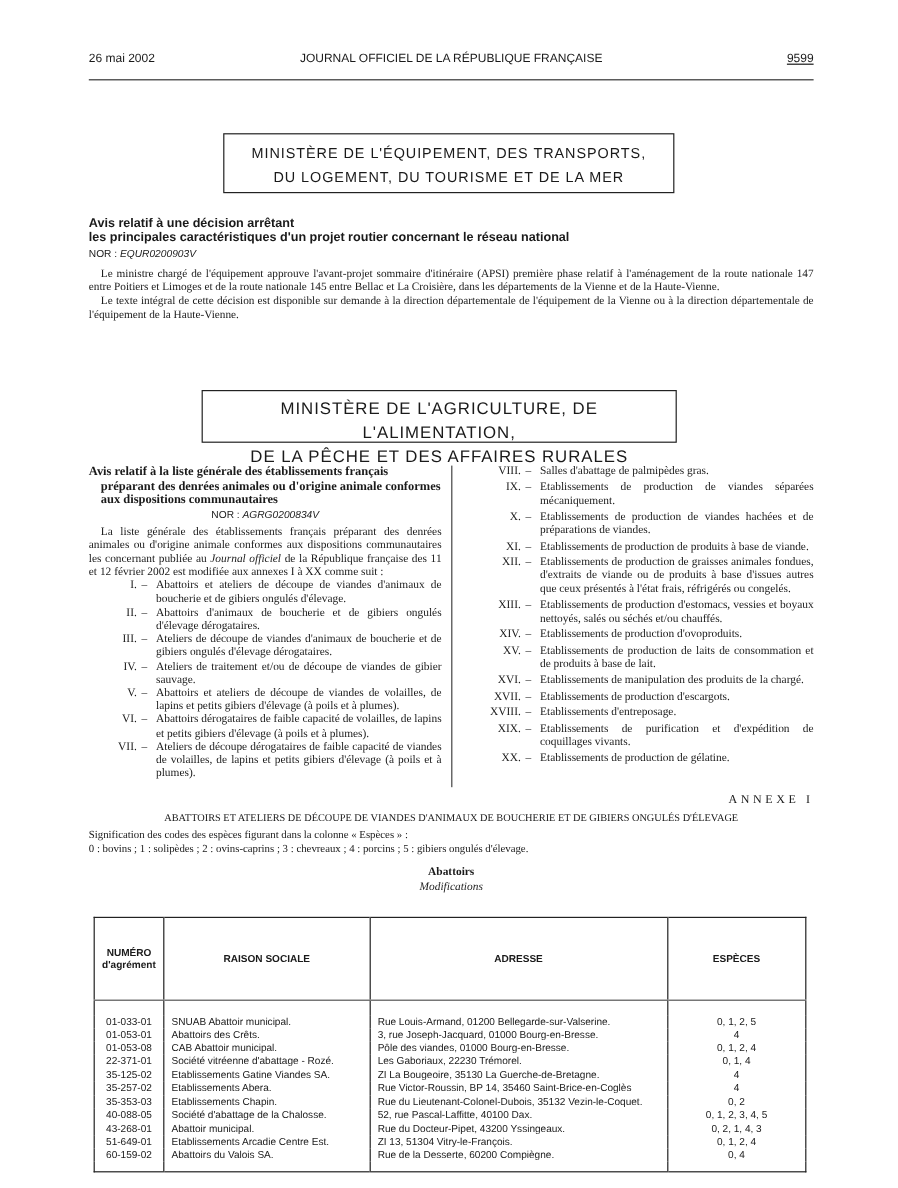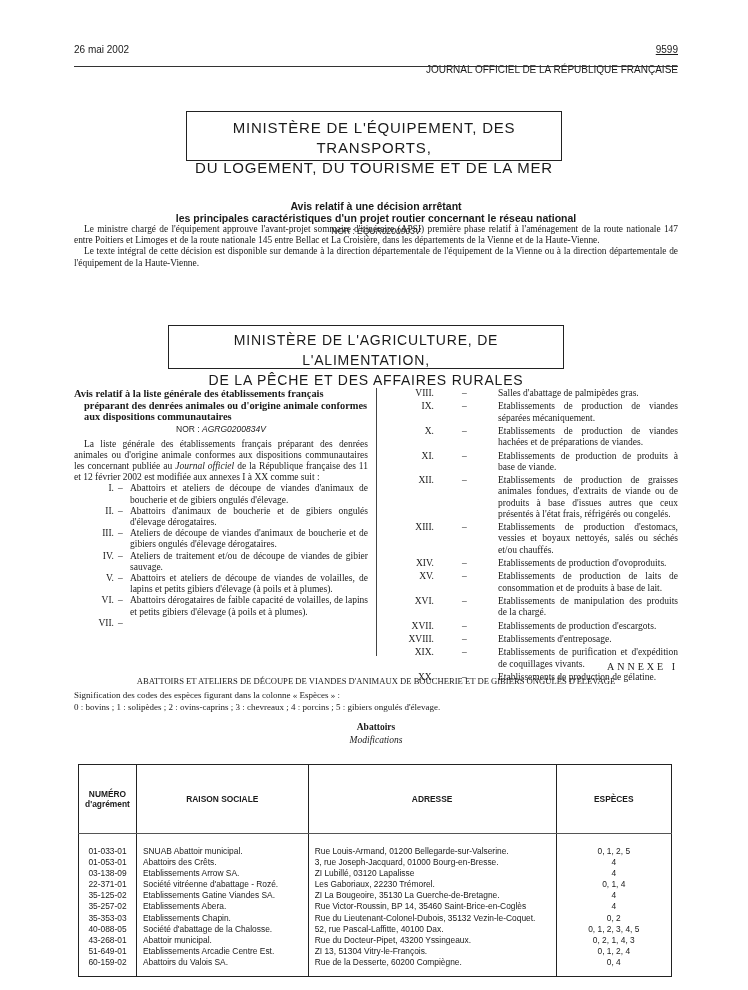--- a/index.html
+++ b/index.html
@@ -3,47 +3,47 @@
 <meta charset="utf-8">
 <style>
   html, body { margin: 0; padding: 0; background: #ffffff; }
   body { width: 748px; height: 990px; position: relative; overflow: hidden; color: #1a1a1a; }
   .sans { font-family: "Liberation Sans", "DejaVu Sans", sans-serif; }
   .serif { font-family: "Liberation Serif", "DejaVu Serif", serif; }
 
   .running-head { position: absolute; top: 44px; left: 74px; width: 604px; height: 16px; font-size: 10px; }
   .running-head span { position: absolute; top: 0; }
   .rh-date { left: 0; }
-  .rh-title { left: 0; right: 0; text-align: right; margin-top: 20px; }
+  .rh-title { left: 0; right: 0; text-align: center; }
   .rh-page { right: 0; text-decoration: underline; }
   .rh-rule { position: absolute; top: 66px; left: 74px; width: 604px; border-top: 1.5px solid #333; }
 
-  .ministry-box { position: absolute; border: 1.4px solid #222; text-align: center; font-size: 15px; letter-spacing: 0.8px; line-height: 20px; padding-top: 6px; box-sizing: border-box; }
+  .ministry-box { position: absolute; border: 1.4px solid #222; text-align: center; font-size: 12px; letter-spacing: 0.8px; line-height: 20px; padding-top: 6px; box-sizing: border-box; }
   .mbox1 { top: 111px; left: 186px; width: 376px; height: 50px; }
   .mbox2 { top: 325px; left: 168px; width: 396px; height: 44px; padding-top: 4px; font-size: 14px; }
 
-  .notice1-title { position: absolute; top: 180px; left: 74px; width: 604px; text-align: center; font-weight: bold; font-size: 10.5px; line-height: 12px; margin-top: 20px; }
+  .notice1-title { position: absolute; top: 180px; left: 74px; width: 604px; font-weight: bold; font-size: 10.5px; line-height: 12px; }
   .nor { font-size: 8.5px; font-weight: normal; line-height: 14px; }
   .nor i { font-style: italic; }
   .notice1-body { position: absolute; top: 224px; left: 74px; width: 604px; font-size: 9.4px; line-height: 11.2px; text-align: justify; }
   .notice1-body p { margin: 0; text-indent: 10px; }
 
   .col-left { position: absolute; top: 388px; left: 74px; width: 294px; }
   .col-right { position: absolute; top: 388px; left: 386px; width: 292px; }
   .col-divider { position: absolute; top: 388px; left: 376px; height: 268px; border-left: 1px solid #444; }
 
   .n2-title { font-weight: bold; font-size: 10.4px; line-height: 11.5px; padding-left: 10px; text-indent: -10px; font-family: Liberation Serif, serif; }
   .n2-nor { text-align: center; font-size: 8.5px; line-height: 13px; }
   .n2-intro { font-size: 9.5px; line-height: 11.2px; text-align: justify; margin: 3px 0 0 0; text-indent: 10px; }
   .list-item { display: flex; font-size: 9.5px; line-height: 11.2px; }
   .li-num { width: 34px; text-align: right; flex: none; padding-right: 4px; }
   .li-dash { width: 12px; flex: none; }
   .li-text { flex: 1; text-align: justify; }
   .col-left .li-num { width: 40px; }
-  .col-right .list-item { margin-bottom: 2.2px; gap: 24px; }
+  .col-right .list-item { margin-bottom: 2.2px; }
   .col-right .li-num { width: 48px; }
 
   .annex { position: absolute; top: 660px; left: 74px; width: 604px; }
   .annex-title { text-align: right; font-size: 10px; letter-spacing: 3px; line-height: 14px; }
   .annex-sub { text-align: center; font-size: 8.6px; line-height: 14px; }
   .annex-legend { font-size: 9px; line-height: 11.5px; margin-top: 2px; }
   .abattoirs-title { text-align: center; font-weight: bold; font-size: 9.5px; margin-top: 8px; line-height: 12px; }
   .modif { text-align: center; font-style: italic; font-size: 9.5px; line-height: 14px; }
 
   .tbl { position: absolute; top: 764px; left: 78px; width: 594px; border: 1.4px solid #222; border-collapse: collapse; font-size: 8.4px; }
@@ -117,20 +117,21 @@
         <span class="li-text">Abattoirs et ateliers de découpe de viandes de volailles, de lapins et petits gibiers d'élevage (à poils et à plumes).</span>
       </div>
     <div class="list-item">
         <span class="li-num">VI.</span>
         <span class="li-dash">–</span>
         <span class="li-text">Abattoirs dérogataires de faible capacité de volailles, de lapins et petits gibiers d'élevage (à poils et à plumes).</span>
       </div>
     <div class="list-item">
         <span class="li-num">VII.</span>
         <span class="li-dash">–</span>
+        <span class="li-text">Ateliers de découpe dérogataires de faible capacité de viandes de volailles, de lapins et petits gibiers d'élevage (à poils et à plumes).</span>
       </div>
   </div>
 </div>
 
 <div class="col-divider"></div>
 
 <div class="col-right serif">
   <div class="list-item">
       <span class="li-num">VIII.</span>
       <span class="li-dash">–</span>
@@ -240,24 +241,24 @@
         <td>Rue Louis-Armand, 01200 Bellegarde-sur-Valserine.</td>
         <td class="esp">0, 1, 2, 5</td>
       </tr>
     <tr>
         <td>01-053-01</td>
         <td>Abattoirs des Crêts.</td>
         <td>3, rue Joseph-Jacquard, 01000 Bourg-en-Bresse.</td>
         <td class="esp">4</td>
       </tr>
     <tr>
-        <td>03-138-09</td>
-        <td>Etablissements Arrow SA.</td>
-        <td>ZI Lubillé, 03120 Lapalisse</td>
-        <td class="esp">4</td>
+        <td>01-053-08</td>
+        <td>CAB Abattoir municipal.</td>
+        <td>Pôle des viandes, 01000 Bourg-en-Bresse.</td>
+        <td class="esp">0, 1, 2, 4</td>
       </tr>
     <tr>
         <td>22-371-01</td>
         <td>Société vitréenne d'abattage - Rozé.</td>
         <td>Les Gaboriaux, 22230 Trémorel.</td>
         <td class="esp">0, 1, 4</td>
       </tr>
     <tr>
         <td>35-125-02</td>
         <td>Etablissements Gatine Viandes SA.</td>

